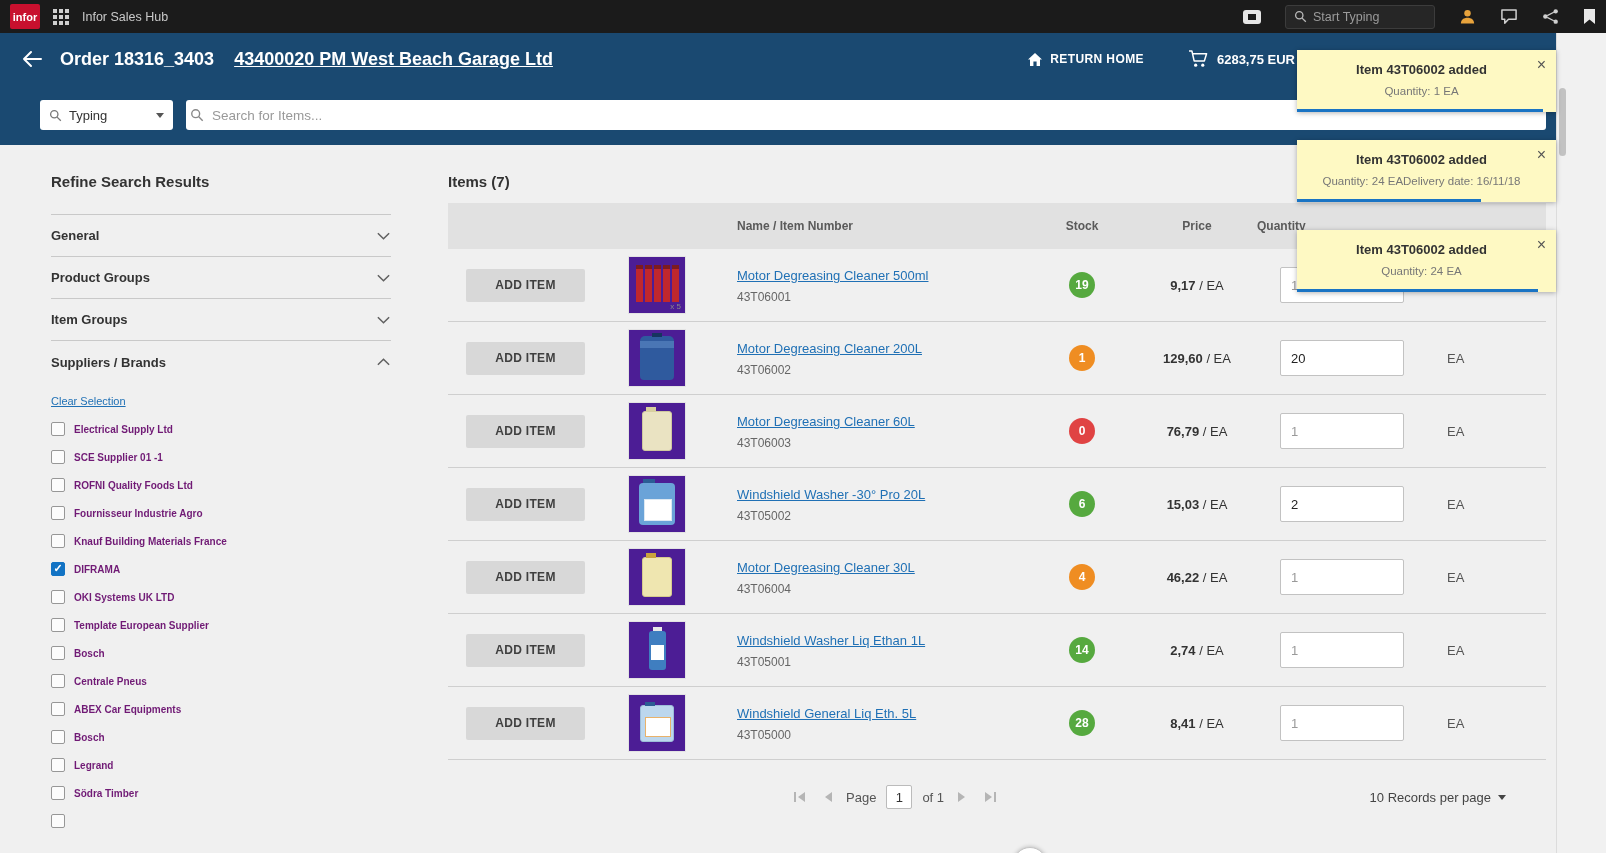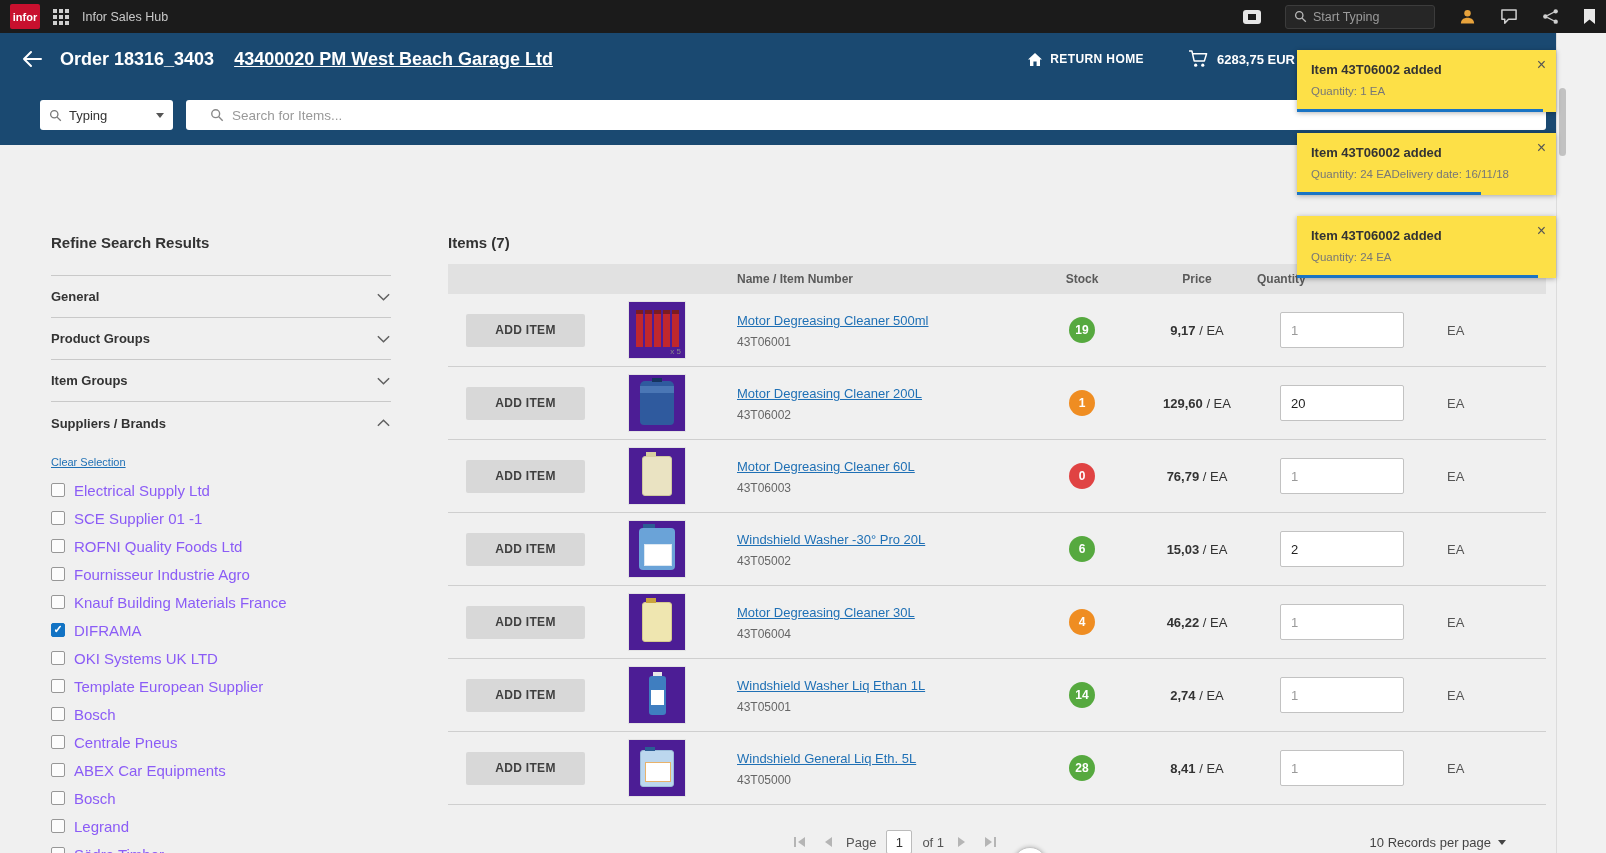--- a/index.html
+++ b/index.html
@@ -29,44 +29,44 @@
   .oh-spacer { flex:1; }
   .return-home { display:flex; align-items:center; gap:7px; color:#fff; font-size:12px; font-weight:bold; letter-spacing:.4px; cursor:pointer; }
   .cart { display:flex; align-items:center; gap:8px; margin-left:44px; margin-right:290px; color:#fff; cursor:pointer; }
   .cart-total { font-size:13px; font-weight:bold; white-space:nowrap; }
 
   
   .search-row { position:absolute; top:85px; left:0; width:1606px; height:60px; background:#1a4971; display:flex; align-items:center; padding:0 60px 0 40px; gap:13px; }
   .cat-select { width:133px; height:30px; background:#fff; border-radius:3px; display:flex; align-items:center; padding:0 9px; gap:7px; cursor:pointer; flex:none; }
   .cat-label { font-size:13px; color:#333; flex:1; }
   .caret { width:0; height:0; border-left:4.5px solid transparent; border-right:4.5px solid transparent; border-top:5px solid #555; }
-  .item-search { flex:1; height:30px; background:#fff; border-radius:3px; display:flex; align-items:center; padding:0 24px; gap:8px; }
+  .item-search { flex:1; height:30px; background:#fff; border-radius:3px; display:flex; align-items:center; padding:0 4px; gap:8px; }
   .item-search input { border:none; outline:none; flex:1; font-size:13.5px; font-family:inherit; color:#333; background:transparent; }
   .item-search input::placeholder { color:#999; }
 
   
   .content { position:absolute; top:145px; left:0; width:1556px; bottom:0; display:flex; overflow:hidden; }
   .sidebar { width:340px; margin-left:51px; flex:none; }
-  .sidebar h2, .items-main h2 { font-size:15px; font-weight:bold; color:#333; padding-top:89px; }
+  .sidebar h2, .items-main h2 { font-size:15px; font-weight:bold; color:#333; padding-top:28px; }
   .fs-sections { margin-top:24px; border-top:1px solid #c9c9c9; }
   .fs-section { height:42px; display:flex; align-items:center; justify-content:space-between; border-bottom:1px solid #c9c9c9; cursor:pointer; }
   .fs-section.expanded { border-bottom:none; }
   .fs-label { font-size:13px; font-weight:bold; color:#333; }
   .fs-section.expanded .fs-chev { transform:rotate(180deg); }
   .clear-sel { display:inline-block; font-size:11px; color:#1f70b5; text-decoration:underline; margin:12px 0 8px; cursor:pointer; }
   .supplier-item { height:28px; display:flex; align-items:center; gap:9px; cursor:pointer; }
   .cb { width:14px; height:14px; border:1px solid #979797; border-radius:2px; background:#fcfcfc; flex:none; position:relative; }
   .cb.checked { background:#1273c4; border-color:#1273c4; }
   .cb.checked::after { content:"\2713"; position:absolute; color:#fff; font-size:11px; font-weight:bold; left:1.5px; top:-1px; }
-  .cb-label { font-size:15px; color:#8b5cf6; white-space:nowrap; }
+  .cb-label { font-size:10px; color:#701a75; white-space:nowrap;font-weight:bold; }
 
   
   .items-main { flex:1; margin-left:57px; margin-right:10px; min-width:0; }
   .row-grid { display:grid; grid-template-columns:160px 129px 290px 110px 120px 190px 1fr; align-items:center; }
-  .tbl-header { height:30px; background:#e1e1e1; margin-top:13px; }
+  .tbl-header { height:46px; background:#e1e1e1; margin-top:13px; }
   .tbl-header .col { font-size:12px; font-weight:bold; color:#5a5a5a; }
   .col-stock, .col-price { text-align:center; }
   .item-row { height:73px; border-bottom:1px solid #cfcfcf; }
   .cell-add { padding-left:18px; }
   .add-btn { width:119px; height:33px; background:#d8d8d8; border:none; border-radius:2px; font-size:12px; font-weight:bold; color:#3f3f3f; letter-spacing:.3px; font-family:inherit; cursor:pointer; }
   .cell-img { padding-left:20px; }
   .prod-img { width:58px; height:58px; background:#4c1d95; border:1px solid #e3e3e3; position:relative; display:flex; align-items:center; justify-content:center; }
   .img-note { position:absolute; right:4px; bottom:2px; font-size:8px; color:#888; }
   .item-link { font-size:13px; color:#1f70b5; text-decoration:underline; cursor:pointer; }
   .item-number { font-size:12px; color:#666; margin-top:6px; }
@@ -104,21 +104,21 @@
   .pagination { position:relative; height:46px; margin-top:14px; }
   .pg-center { position:absolute; left:342px; top:0; height:46px; display:flex; align-items:center; gap:10px; }
   .pg-btn { display:flex; cursor:pointer; padding:0 3px; }
   .pg-label { font-size:13px; color:#555; }
   .pg-input { width:26px; height:24px; border:1px solid #bbb; border-radius:2px; text-align:center; font-size:13px; font-family:inherit; color:#333; background:#fff; outline:none; }
   .pg-records { position:absolute; right:40px; top:0; height:46px; display:flex; align-items:center; gap:7px; color:#444; font-size:13px; cursor:pointer; }
   .pg-records .caret { border-top-color:#444; }
 
   
   .toast-stack { position:absolute; top:50px; right:50px; width:259px; z-index:60; }
-  .toast { position:relative; background:#fde047; min-height:62px; padding:12px 24px 12px 14px; box-shadow:0 1px 5px rgba(0,0,0,.3); margin-bottom:21px; }
+  .toast { position:relative; background:#fef9c3; min-height:62px; padding:12px 24px 12px 14px; box-shadow:0 1px 5px rgba(0,0,0,.3); margin-bottom:28px;text-align:center; }
   .toast-title { font-size:13px; font-weight:bold; color:#333; }
   .toast-detail { font-size:11.5px; color:#777; margin-top:8px; white-space:nowrap; }
   .toast-close { position:absolute; top:7px; right:10px; font-size:16px; color:#555; cursor:pointer; line-height:1; }
   .toast-progress { position:absolute; left:0; bottom:0; height:3px; background:#1a74c4; }
 
   
   .right-band { position:absolute; top:33px; right:0; width:50px; bottom:0; background:#f1f1f1; border-left:1px solid #dcdcdc; z-index:30; }
   .right-band .thumb { position:absolute; left:2px; top:55px; width:7px; height:68px; background:#c2c2c2; border-radius:4px; }
 
   .fab-peek { position:absolute; left:1013px; bottom:-28px; width:34px; height:34px; border-radius:50%; background:#fff; border:1px solid #c5c5c5; box-shadow:0 0 4px rgba(0,0,0,.25); z-index:20; }

